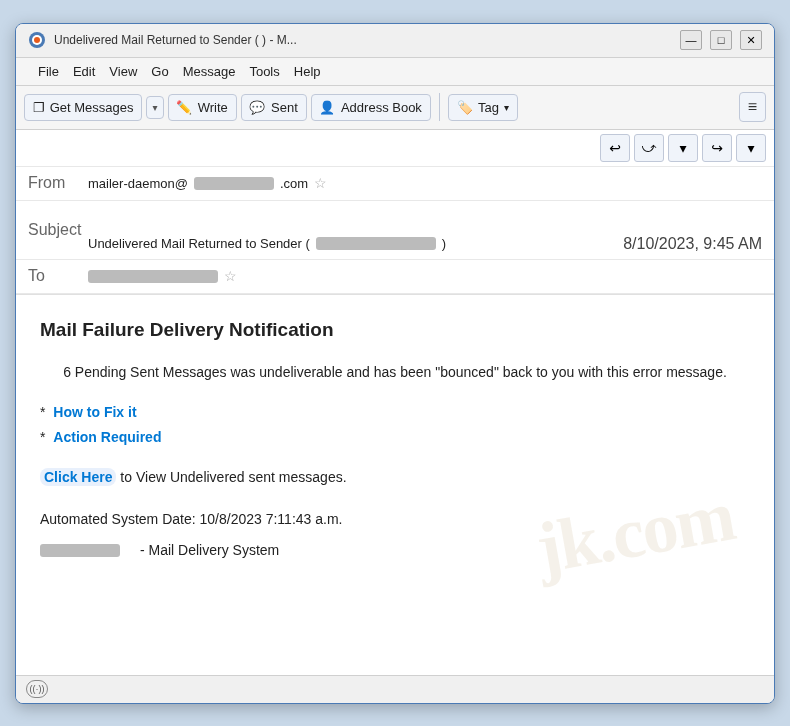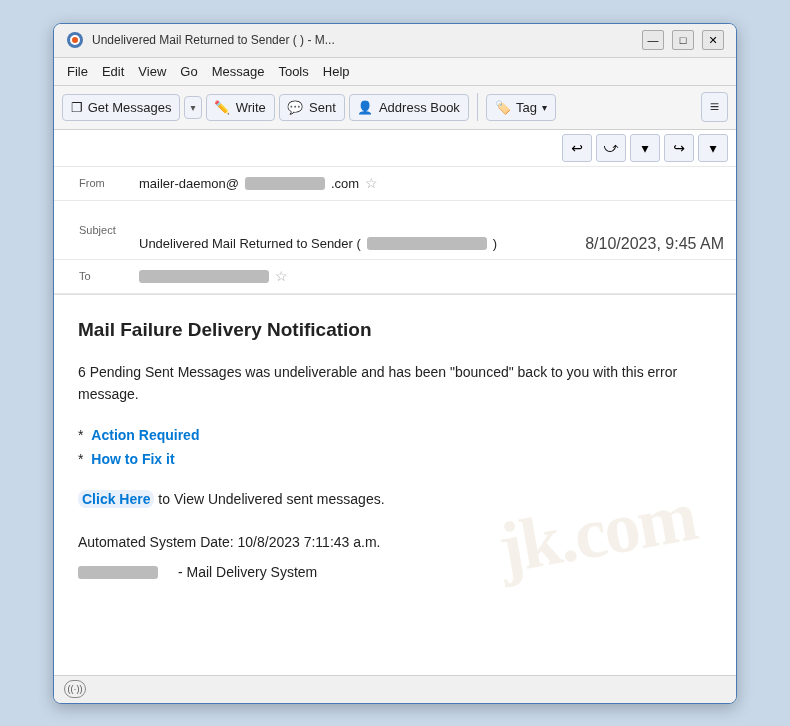--- a/index.html
+++ b/index.html
@@ -6,21 +6,21 @@
     body {
       font-family: -apple-system, BlinkMacSystemFont, 'Segoe UI', Arial, sans-serif;
       background: #c8d8e8;
       display: flex;
       justify-content: center;
       align-items: center;
       min-height: 100vh;
       padding: 10px;
     }
     .window {
-      width: 684px;
+      width: 760px;
       background: #f5f5f5;
       border: 1.5px solid #4a7ab5;
       border-radius: 8px;
       overflow: hidden;
       box-shadow: 0 4px 16px rgba(0,0,0,0.25);
     }
     
     .titlebar {
       background: #f0f0f0;
       padding: 6px 12px;
@@ -57,21 +57,21 @@
       cursor: pointer;
       display: flex;
       align-items: center;
       justify-content: center;
       font-size: 11px;
       border-radius: 2px;
     }
     
     .menubar {
       background: #f5f5f5;
-      padding: 3px 7px;
+      padding: 3px 16px;
       display: flex;
       gap: 2px;
       border-bottom: 1px solid #d0d0d0;
       height: 28px;
       align-items: center;
     }
     .menubar-item {
       font-size: 13px;
       color: #222;
       padding: 2px 6px;
@@ -136,24 +136,23 @@
     }
     .email-header-row {
       display: flex;
       align-items: center;
       padding: 6px 12px;
       border-bottom: 1px solid #e8e8e8;
       min-height: 34px;
     }
     .email-header-label {
       color: #666;
-      font-size: 11px;
+      font-size: 16px;
       width: 60px;
       flex-shrink: 0;
-      margin-left: 13px;
     }
     .email-header-value {
       font-size: 13px;
       color: #222;
       flex: 1;
       display: flex;
       align-items: center;
       gap: 6px;
     }
     .email-header-value.subject-row {
@@ -207,20 +206,21 @@
       margin-bottom: 16px;
     }
     .sender-line {
       margin-bottom: 14px;
       display: flex;
       align-items: center;
       gap: 4px;
     }
     .pending-msg {
       margin-bottom: 18px;
+      text-align: center;
     }
     .link-list {
       margin-bottom: 10px;
     }
     .link-line {
       margin: 2px 0;
     }
     .bullet {
       color: #222;
       margin-right: 4px;
@@ -404,25 +404,25 @@
     <div class="watermark">jk.com</div>
 
     <div class="email-body-title">Mail Failure Delivery Notification</div>
 
 
     <div class="pending-msg">6  Pending Sent Messages was undeliverable and has been "bounced" back to you with this error message.</div>
 
     <div class="link-list">
       <div class="link-line">
         <span class="bullet">*</span>
-        <a class="action-link">Action Required</a>
+        <a class="action-link">How to Fix it</a>
       </div>
       <div class="link-line">
         <span class="bullet">*</span>
-        <a class="action-link">How to Fix it</a>
+        <a class="action-link">Action Required</a>
       </div>
     </div>
 
     <div class="click-here-section">
       <a class="click-here-link">Click Here</a><span> to View Undelivered sent messages.</span>
     </div>
 
     <div class="automated-date">Automated System Date: 10/8/2023 7:11:43 a.m.</div>
 
     <div class="signature-line">

